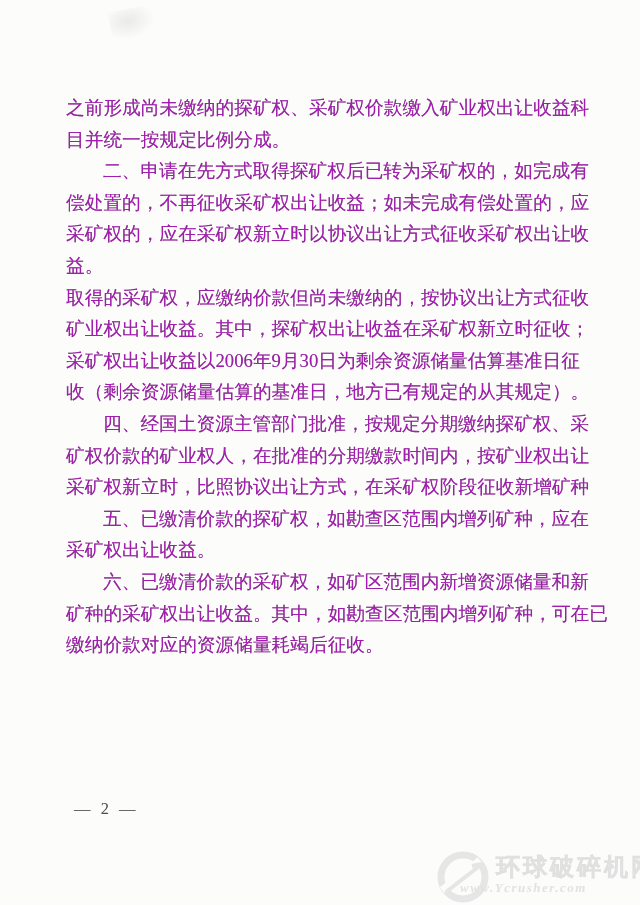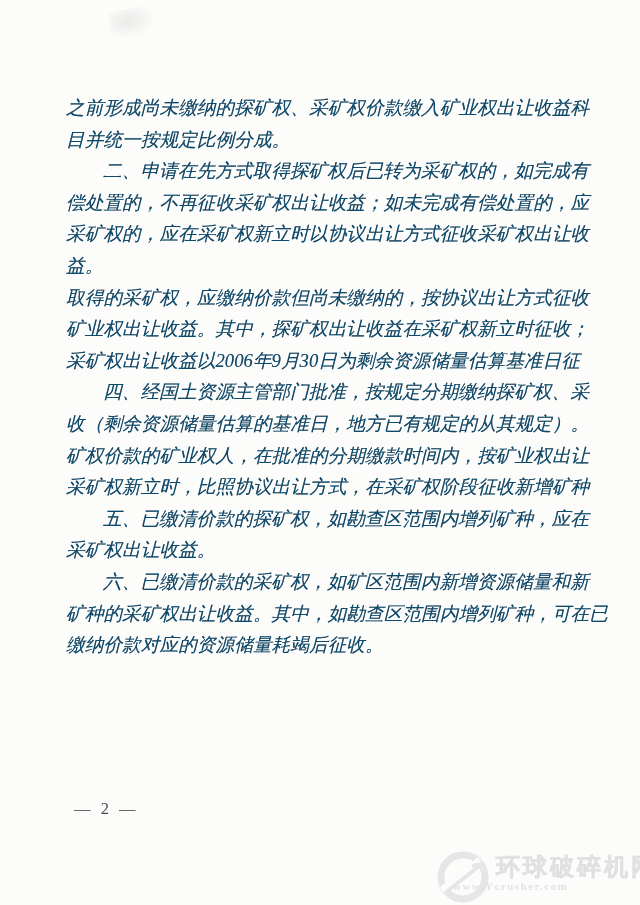--- a/index.html
+++ b/index.html
@@ -28,27 +28,26 @@
     height: 30px;
     background:
       radial-gradient(ellipse at 40% 40%, rgba(150,150,150,0.18), rgba(150,150,150,0) 70%);
     transform: rotate(-12deg);
   }
   .doc-text {
     position: absolute;
     left: 66px;
     top: 92px;
     width: 520px;
-    color: #0c4a6e;
+    color: #a21caf;
     font-size: 18.7px;
     line-height: 31.6px;
     letter-spacing: 0px;
     white-space: nowrap;
     text-shadow: 0 0 0.4px rgba(63,63,63,0.55);
-    font-style: italic;
   }
   .line {
     height: 31.6px;
   }
   .line.indent {
     padding-left: 37px;
     text-align: center;
   }
   .page-number {
     position: absolute;
@@ -79,48 +78,49 @@
     top: 4px;
     font-size: 24px;
     font-weight: bold;
     letter-spacing: 3px;
     color: #e6e6e6;
     white-space: nowrap;
     -webkit-text-stroke: 0.5px #e0e0e0;
   }
   .wm-url {
     position: absolute;
-    left: 17px;
+    left: 24px;
     top: 33px;
-    font-size: 11px;
+    font-size: 13px;
     font-weight: bold;
     letter-spacing: 1.5px;
     color: #e2e2e2;
     white-space: nowrap;
+    font-style: italic;
   }
 </style>
 </head>
 <body>
 
 <div class="page">
 
   <div class="scan-artifact"></div>
 
   <main class="doc-text">
     <div class="line">之前形成尚未缴纳的探矿权、采矿权价款缴入矿业权出让收益科</div>
     <div class="line">目并统一按规定比例分成。</div>
     <div class="line indent">二、申请在先方式取得探矿权后已转为采矿权的，如完成有</div>
     <div class="line">偿处置的，不再征收采矿权出让收益；如未完成有偿处置的，应</div>
     <div class="line">采矿权的，应在采矿权新立时以协议出让方式征收采矿权出让收</div>
     <div class="line">益。</div>
     <div class="line">取得的采矿权，应缴纳价款但尚未缴纳的，按协议出让方式征收</div>
     <div class="line">矿业权出让收益。其中，探矿权出让收益在采矿权新立时征收；</div>
     <div class="line">采矿权出让收益以2006年9月30日为剩余资源储量估算基准日征</div>
+    <div class="line">收（剩余资源储量估算的基准日，地方已有规定的从其规定）。</div>
     <div class="line indent">四、经国土资源主管部门批准，按规定分期缴纳探矿权、采</div>
-    <div class="line">收（剩余资源储量估算的基准日，地方已有规定的从其规定）。</div>
     <div class="line">矿权价款的矿业权人，在批准的分期缴款时间内，按矿业权出让</div>
     <div class="line">采矿权新立时，比照协议出让方式，在采矿权阶段征收新增矿种</div>
     <div class="line indent">五、已缴清价款的探矿权，如勘查区范围内增列矿种，应在</div>
     <div class="line">采矿权出让收益。</div>
     <div class="line indent">六、已缴清价款的采矿权，如矿区范围内新增资源储量和新</div>
     <div class="line">矿种的采矿权出让收益。其中，如勘查区范围内增列矿种，可在已</div>
     <div class="line">缴纳价款对应的资源储量耗竭后征收。</div>
   </main>
 
   <div class="page-number">— 2 —</div>

